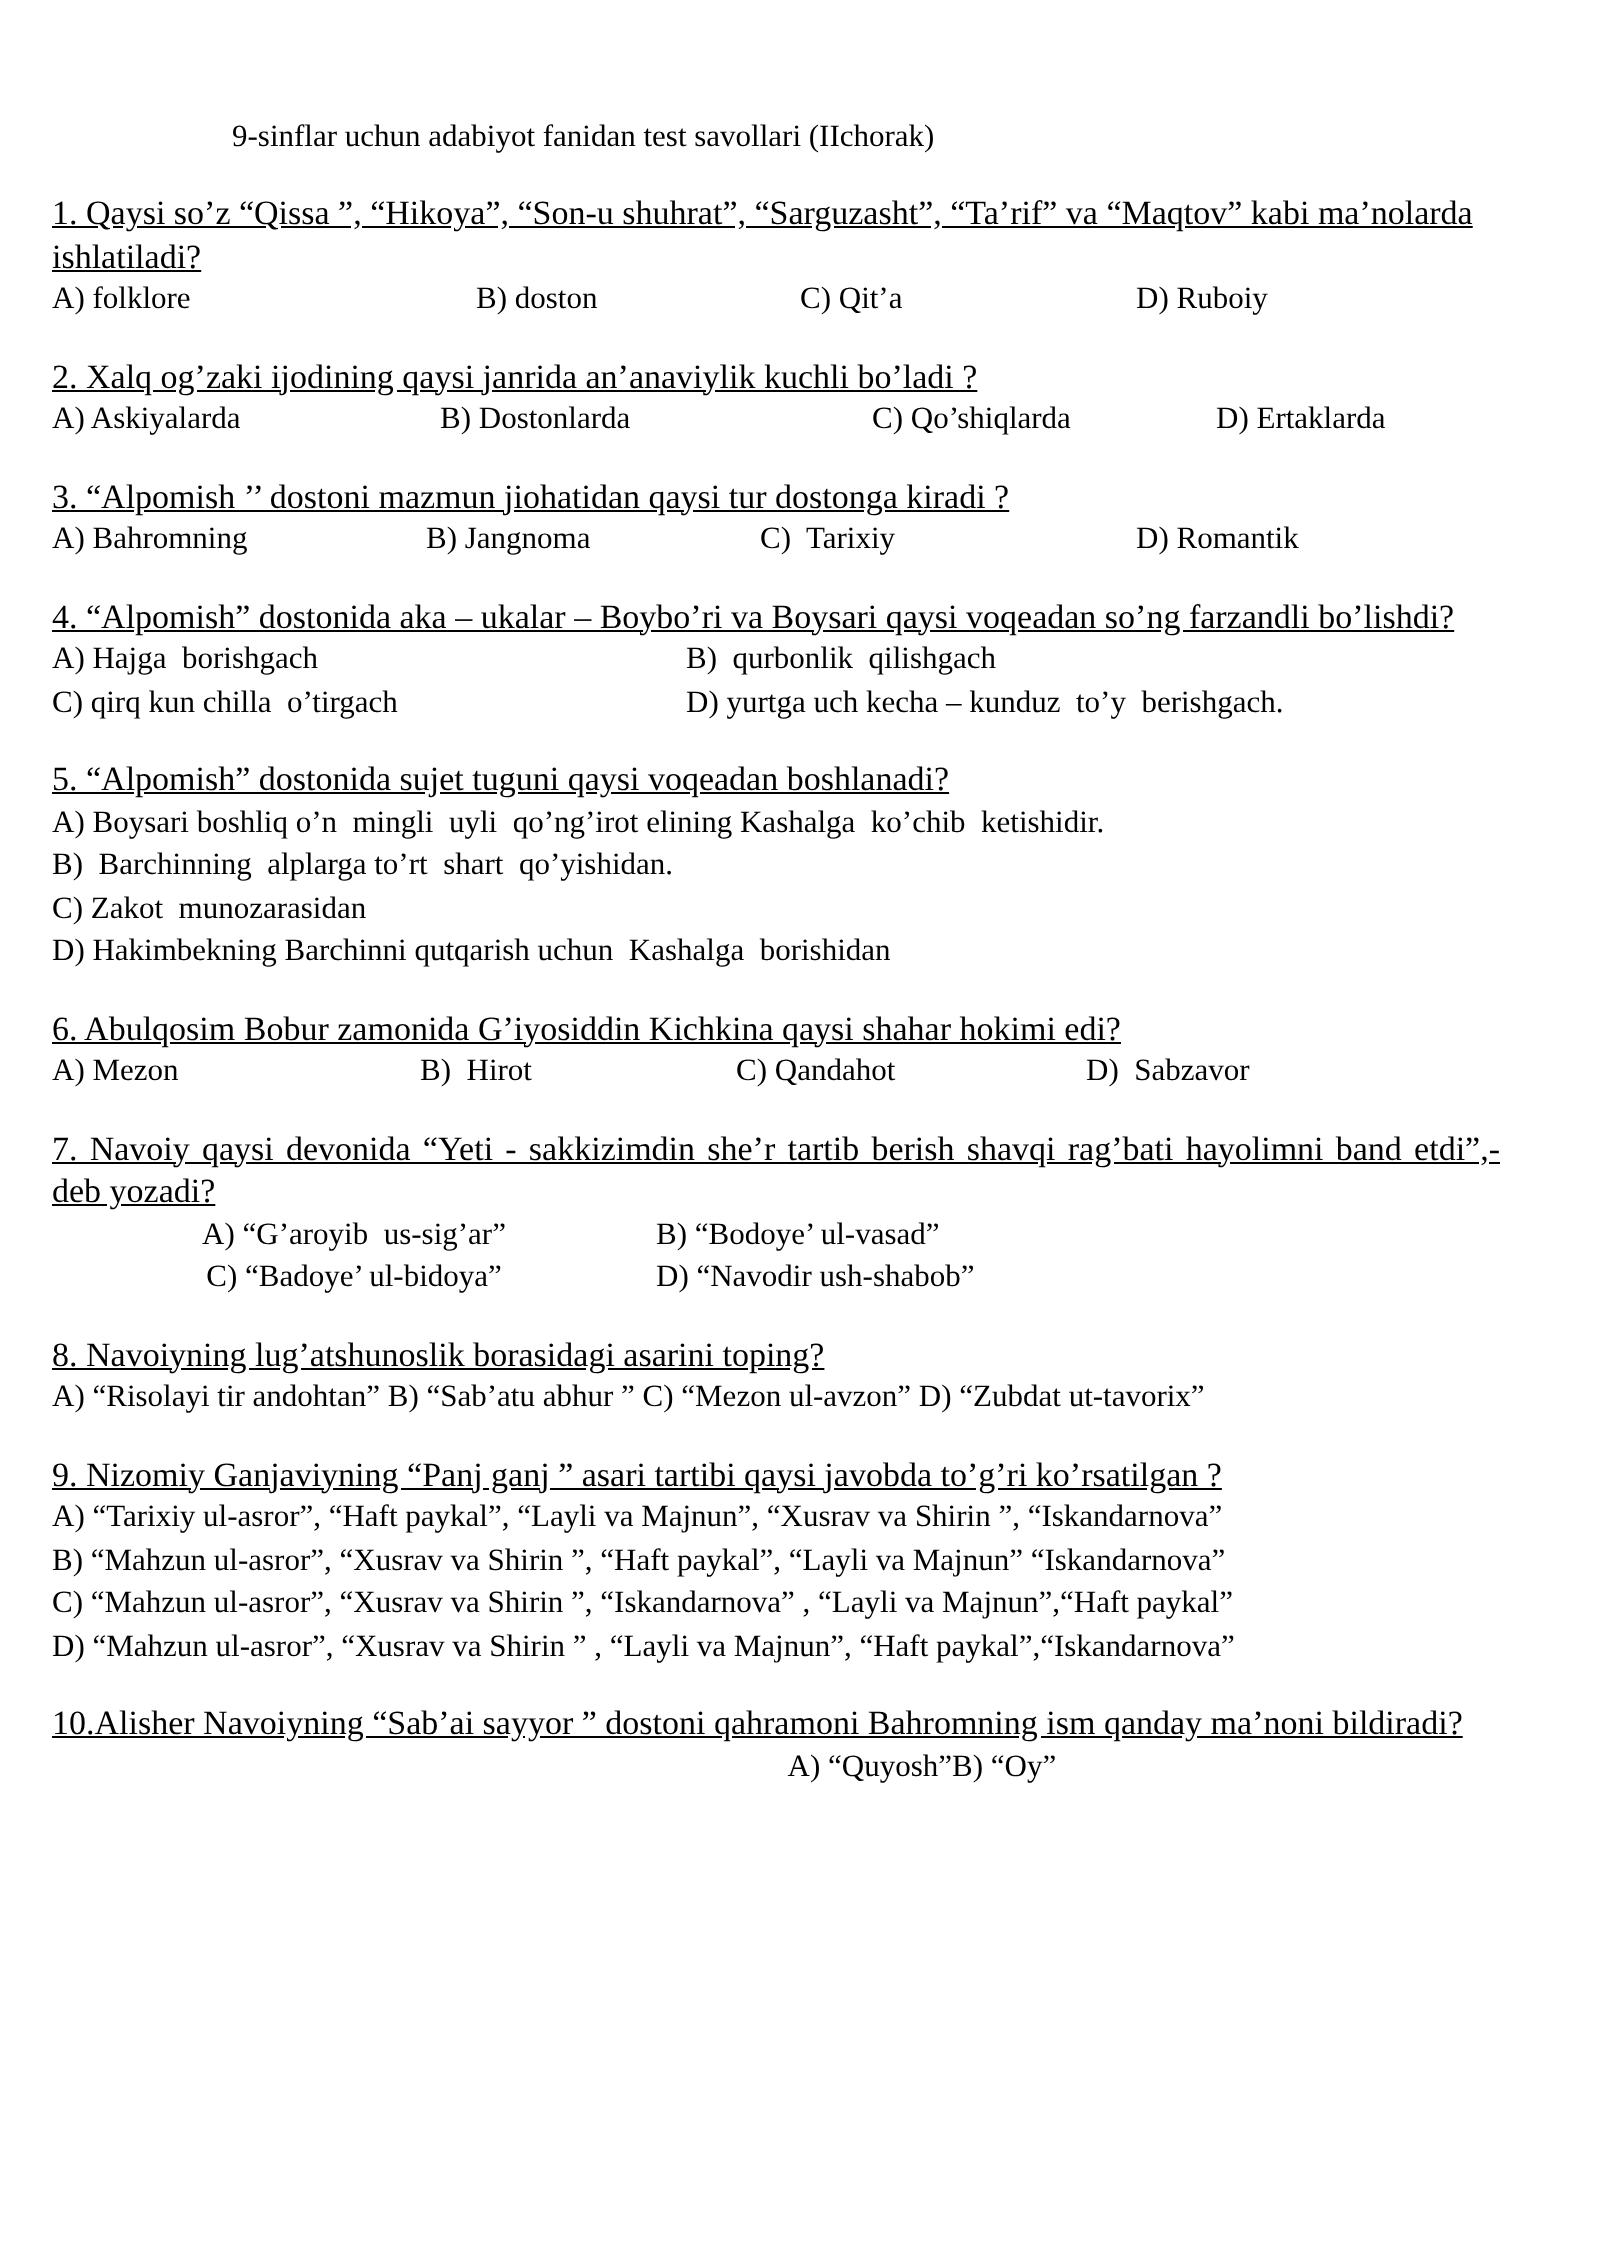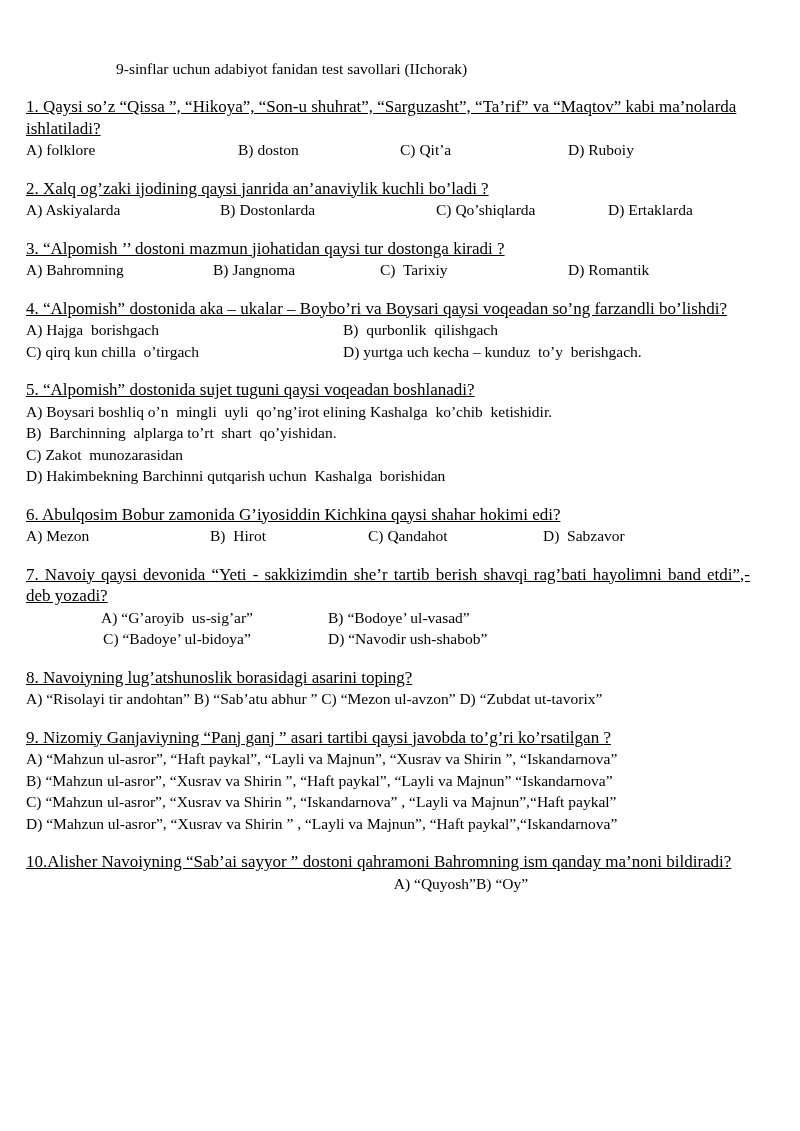--- a/index.html
+++ b/index.html
@@ -166,21 +166,21 @@
       </div>
     </div>
 
     <div class="q-block">
       <p class="q-text">8. Navoiyning lug’atshunoslik  borasidagi asarini  toping?</p>
       <p class="opt-wrap">A) “Risolayi tir andohtan”  B) “Sab’atu abhur ”  C) “Mezon ul-avzon”  D)   “Zubdat ut-tavorix”</p>
     </div>
 
     <div class="q-block">
       <p class="q-text">9. Nizomiy Ganjaviyning “Panj ganj ” asari tartibi qaysi javobda  to’g’ri  ko’rsatilgan ?</p>
-      <p class="opt-wrap">A) “Mahzun ul-asror”, “Haft paykal”, “Layli  va Majnun”, “Xusrav va  Shirin ”, “Iskandarnova”</p>
+      <p class="opt-wrap">A) “Tarixiy ul-asror”, “Haft paykal”, “Layli  va Majnun”, “Xusrav va  Shirin ”, “Iskandarnova”</p>
       <p class="opt-wrap">B)  “Mahzun ul-asror”, “Xusrav va  Shirin ”, “Haft paykal”, “Layli  va Majnun” “Iskandarnova”</p>
       <p class="opt-wrap">C) “Mahzun ul-asror”, “Xusrav va  Shirin ”,  “Iskandarnova” , “Layli  va Majnun”,“Haft paykal”</p>
       <p class="opt-wrap">D) “Mahzun ul-asror”, “Xusrav va  Shirin ” , “Layli  va Majnun”, “Haft paykal”,“Iskandarnova”</p>
     </div>
 
     <div class="q-block">
       <p class="q-text">10.Alisher  Navoiyning “Sab’ai sayyor ” dostoni  qahramoni  Bahromning ism qanday ma’noni  bildiradi?</p>
       <div class="opt-row cols-wide">
         <span class="opt-cell">A) “Quyosh”</span>
         <span class="opt-cell">B) “Oy”</span>

